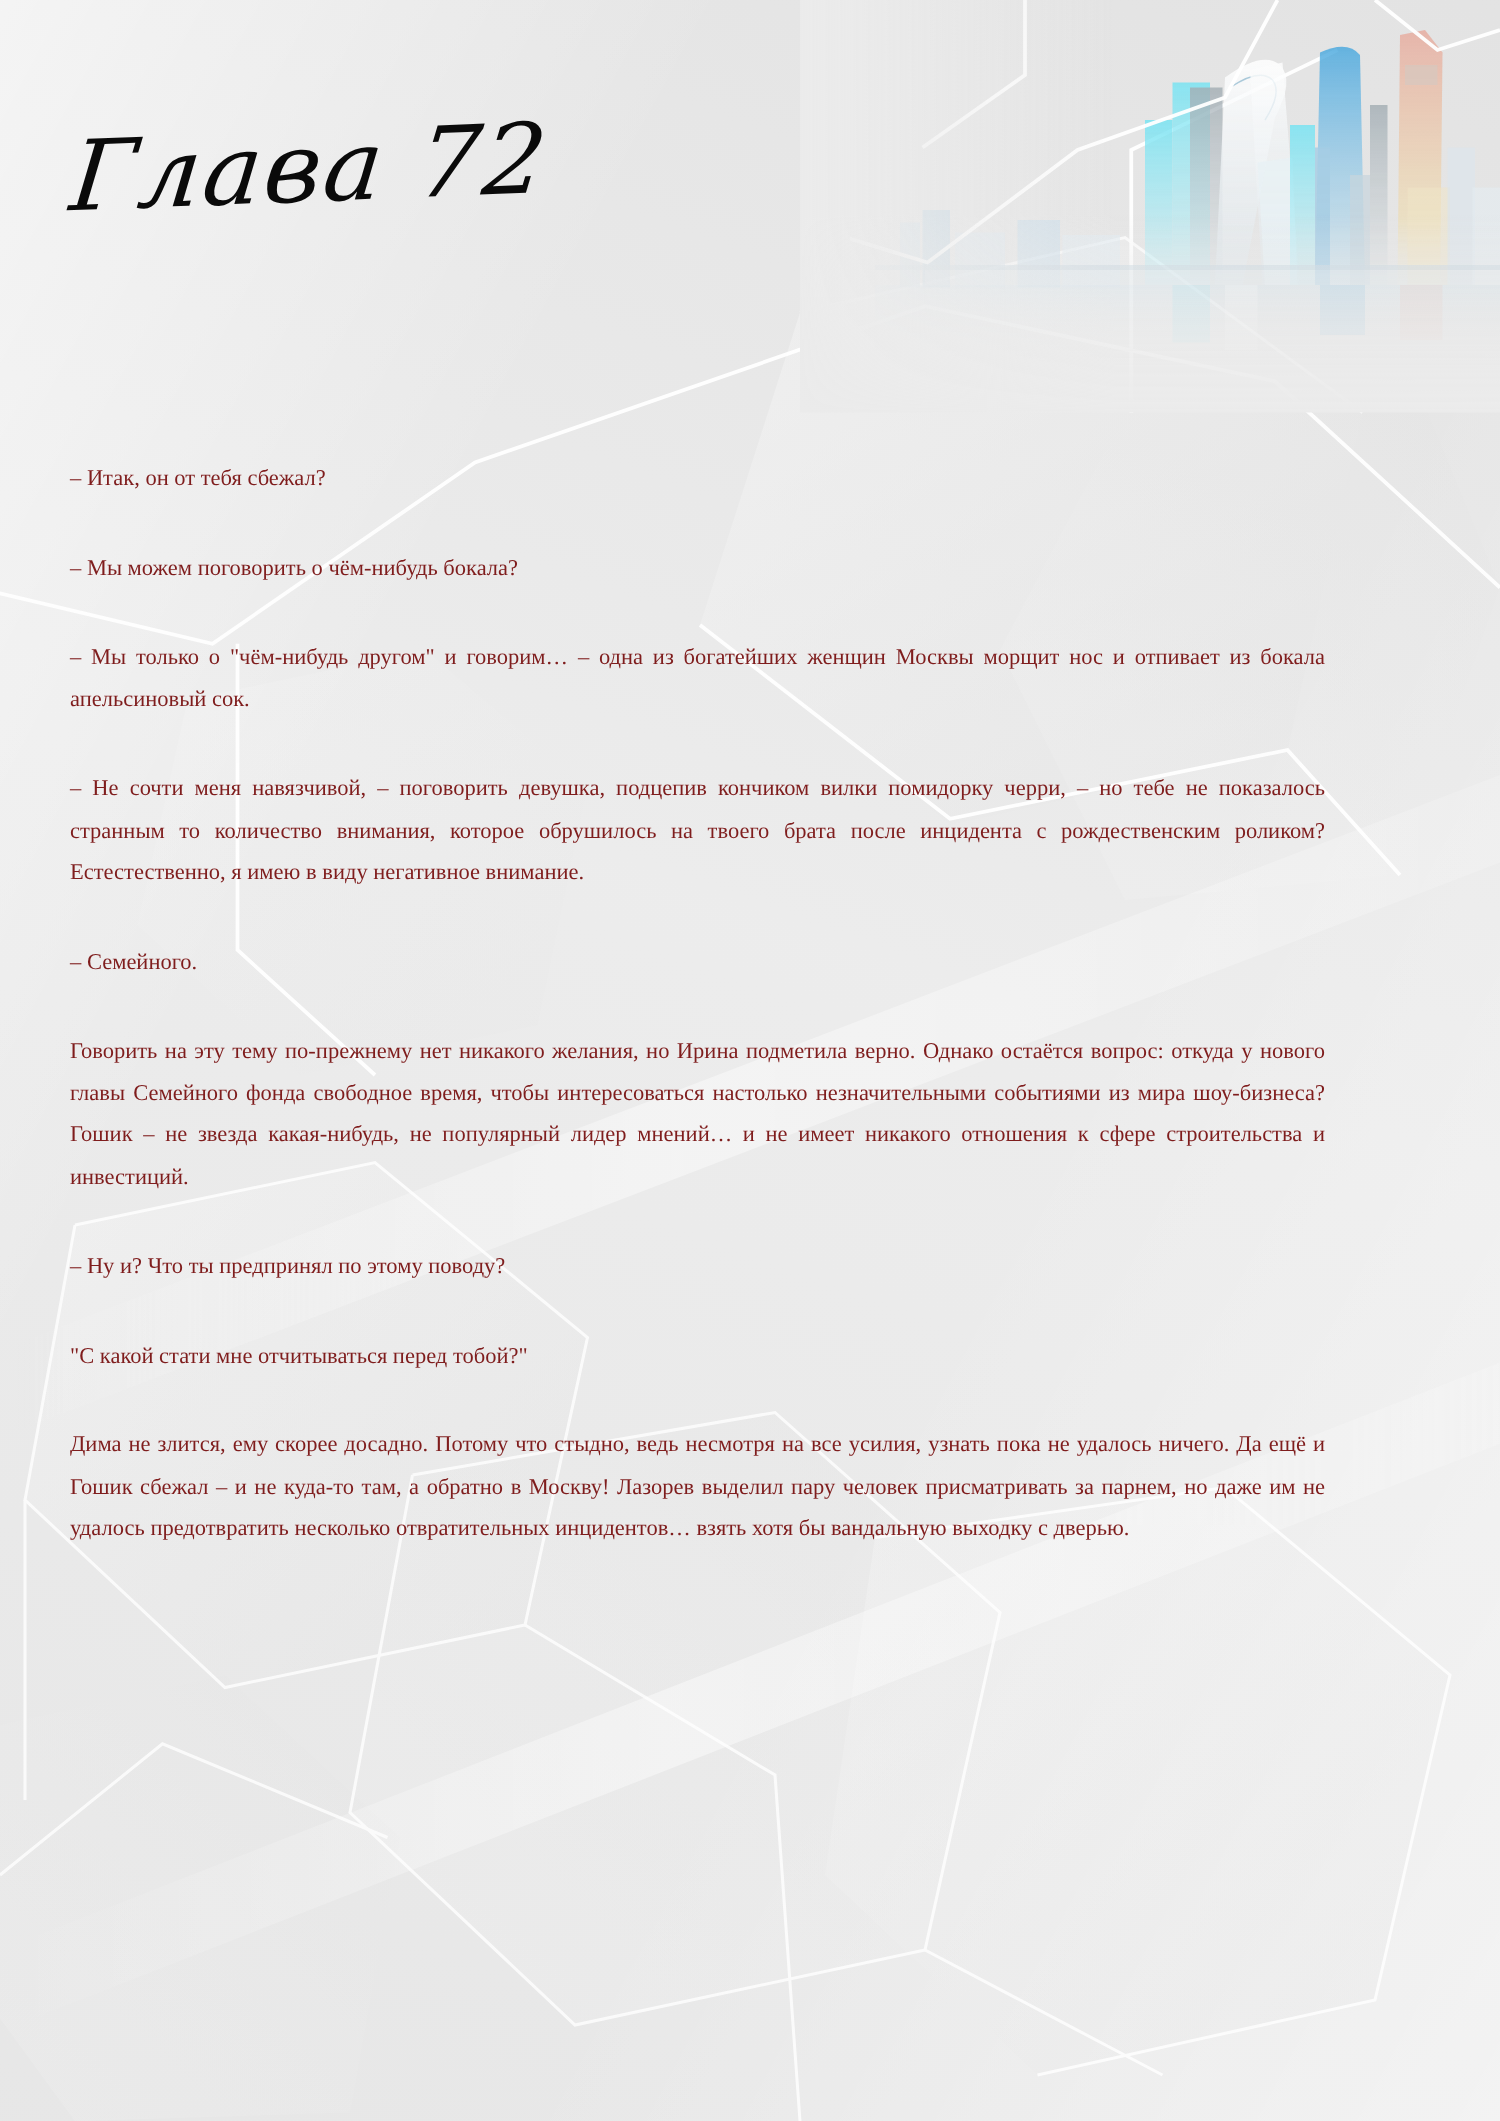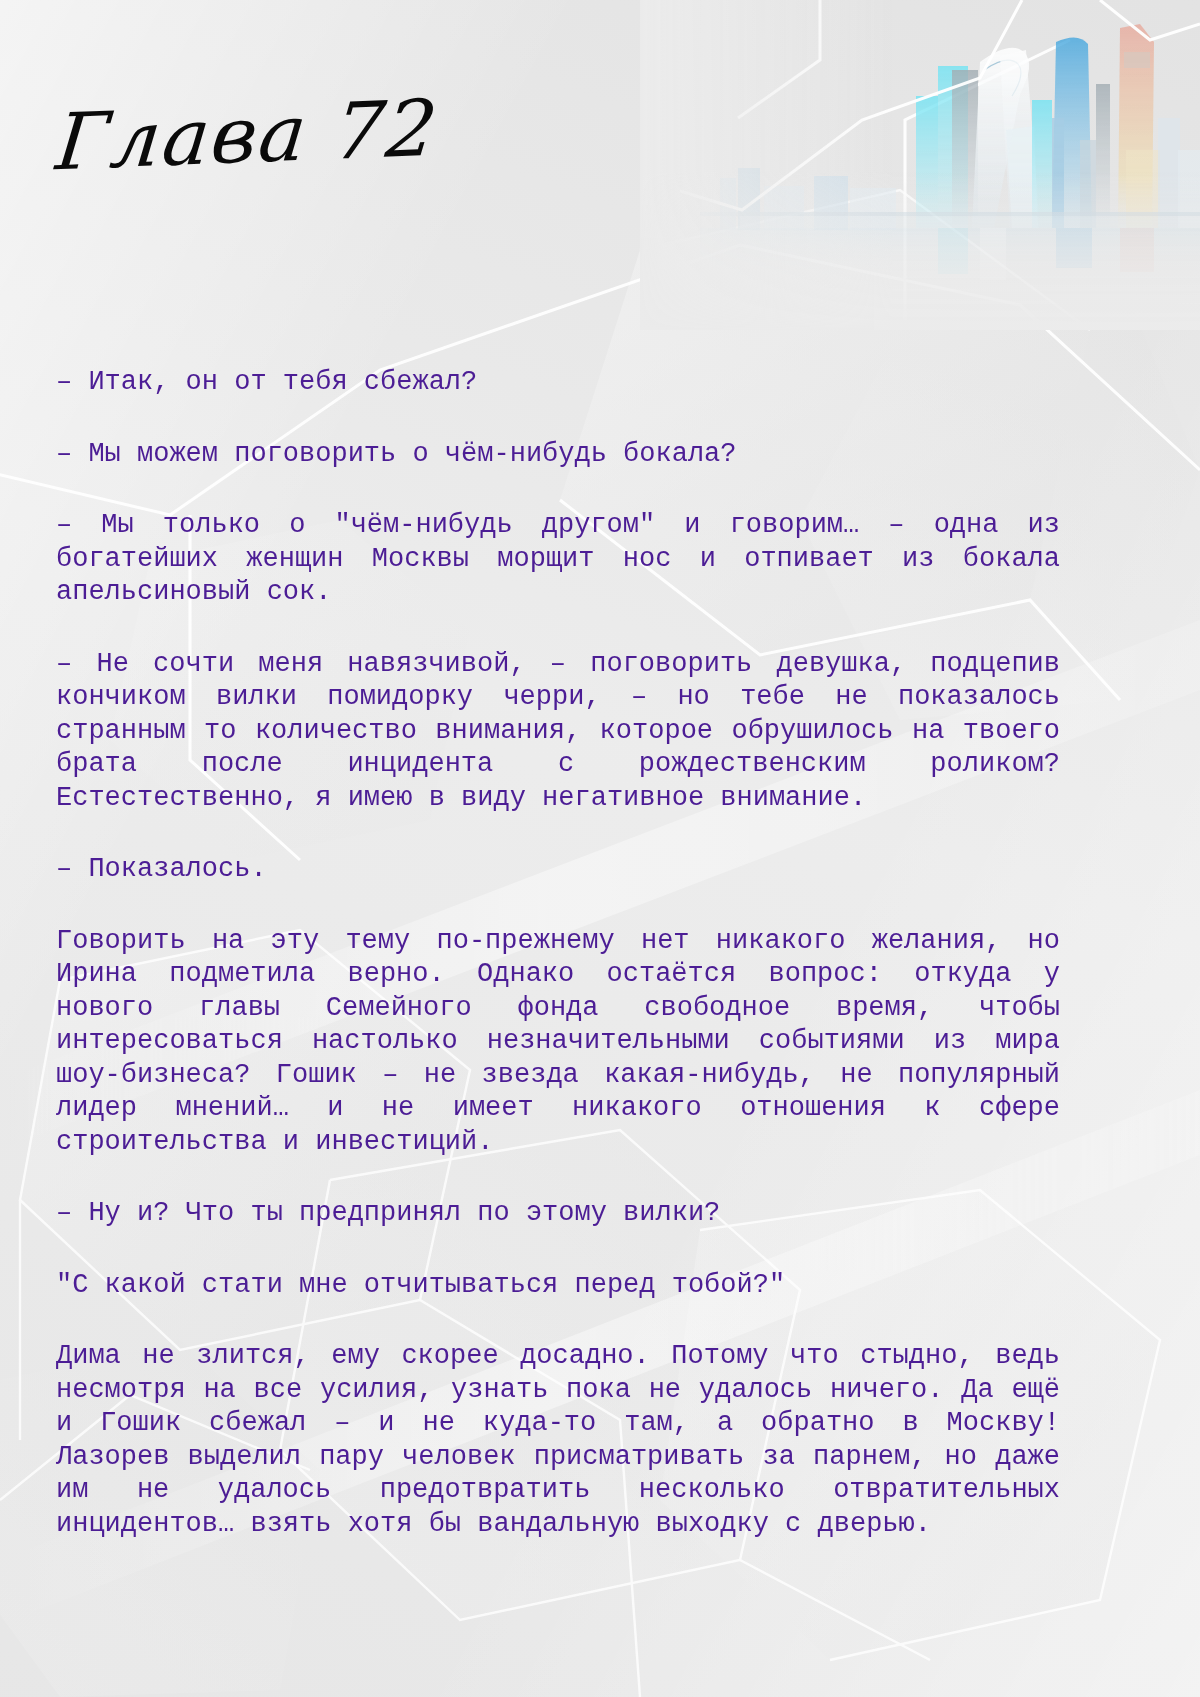--- a/index.html
+++ b/index.html
@@ -84,24 +84,24 @@
 
   
   .content {
     position: absolute;
     left: 56px;
     top: 366px;
     width: 1004px;
   }
   p.para {
     margin: 0 0 38px 0;
-    font-family: Liberation Mono, monospace;
-    font-size: 27px;
+    font-family: Liberation Serif, serif;
+    font-size: 18px;
     line-height: 33.5px;
-    color: #4c1d95;
+    color: #7f1d1d;
     text-align: justify;
     text-justify: inter-word;
     hyphens: none;
     position: relative;
     z-index: 3;
   }
   p.para:last-child { margin-bottom: 16px; }
 </style>
 </head>
 <body>
@@ -247,20 +247,20 @@
   </div>
   <div class="art-fade"></div>
 
   <div class="chapter-title">Глава 72</div>
 
   <div class="content">
     <p class="para">– Итак, он от тебя сбежал?</p>
     <p class="para">– Мы можем поговорить о чём-нибудь бокала?</p>
     <p class="para">– Мы только о "чём-нибудь другом" и говорим… – одна из богатейших женщин Москвы морщит нос и отпивает из бокала апельсиновый сок.</p>
     <p class="para">– Не сочти меня навязчивой, – поговорить девушка, подцепив кончиком вилки помидорку черри, – но тебе не показалось странным то количество внимания, которое обрушилось на твоего брата после инцидента с рождественским роликом? Естестественно, я имею в виду негативное внимание.</p>
-    <p class="para">– Показалось.</p>
+    <p class="para">– Семейного.</p>
     <p class="para">Говорить на эту тему по-прежнему нет никакого желания, но Ирина подметила верно. Однако остаётся вопрос: откуда у нового главы Семейного фонда свободное время, чтобы интересоваться настолько незначительными событиями из мира шоу-бизнеса? Гошик – не звезда какая-нибудь, не популярный лидер мнений… и не имеет никакого отношения к сфере строительства и инвестиций.</p>
-    <p class="para">– Ну и? Что ты предпринял по этому вилки?</p>
+    <p class="para">– Ну и? Что ты предпринял по этому поводу?</p>
     <p class="para">"С какой стати мне отчитываться перед тобой?"</p>
     <p class="para">Дима не злится, ему скорее досадно. Потому что стыдно, ведь несмотря на все усилия, узнать пока не удалось ничего. Да ещё и Гошик сбежал – и не куда-то там, а обратно в Москву! Лазорев выделил пару человек присматривать за парнем, но даже им не удалось предотвратить несколько отвратительных инцидентов… взять хотя бы вандальную выходку с дверью.</p>
   </div>
 
 </div>
 
 </body></html>

